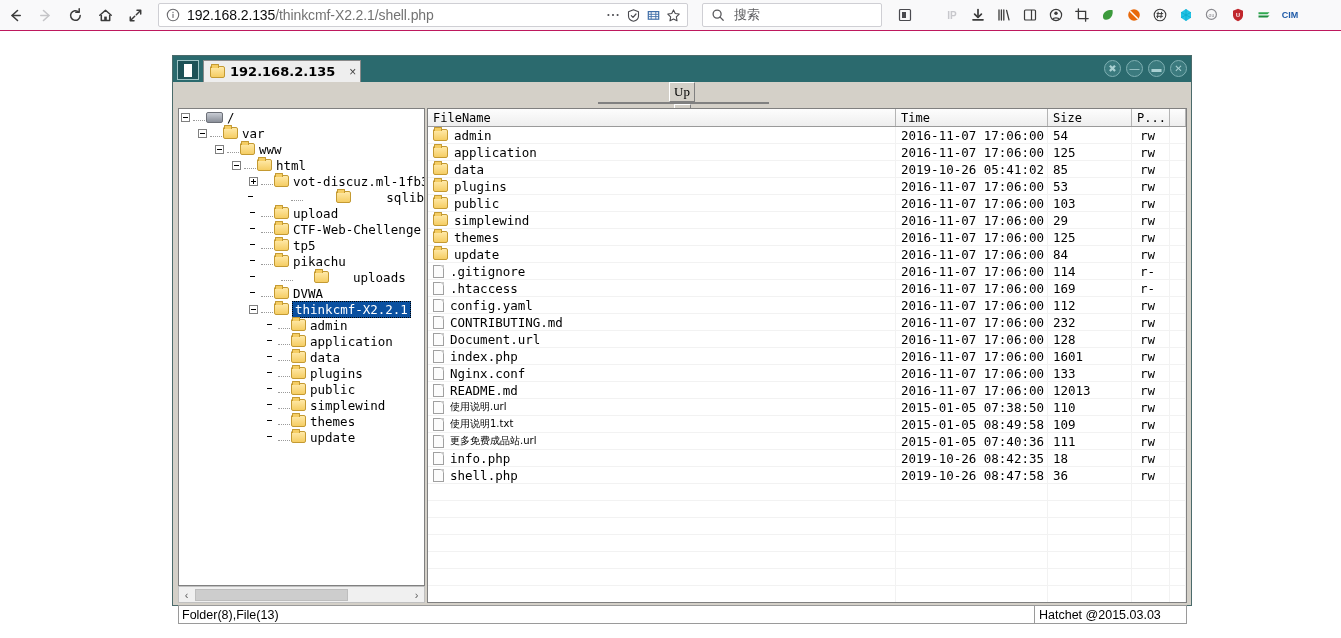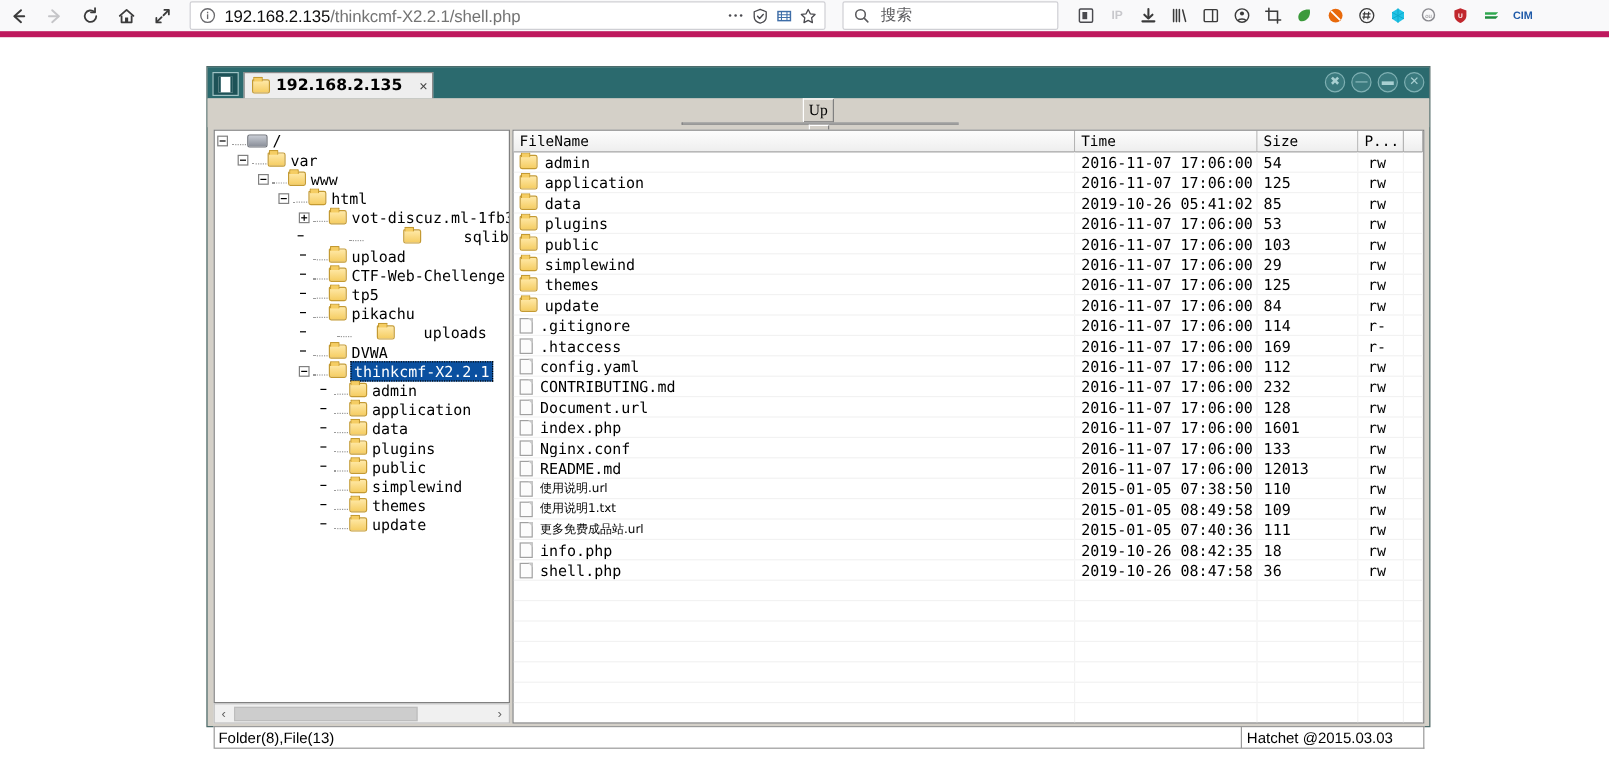--- a/index.html
+++ b/index.html
@@ -9,21 +9,21 @@
     background: #ffffff;
     font-family: "Liberation Sans", sans-serif;
     overflow: hidden;
   }
 
   
   #browser-bar {
     position: absolute; left: 0; top: 0;
     width: 1341px; height: 31px;
     background: #f9f9fa;
-    border-bottom: 5px solid #be185d;
+    border-bottom: 1px solid #be185d;
     display: flex; align-items: center;
   }
   .nav-btn {
     width: 30px; height: 28px;
     display: flex; align-items: center; justify-content: center;
     color: #3b3b3b;
     flex: 0 0 auto;
   }
   .nav-btn.disabled { color: #c5c5c8; }
   .nav-btn svg { display: block; }
@@ -154,21 +154,21 @@
     flex: 0 0 auto;
   }
   #path-input {
     margin-left: 3px;
     height: 20px; flex: 1 1 auto;
     background: #ffffff;
     border: 1px solid #808080;
     border-right: none;
     display: flex; align-items: center;
     padding-left: 4px;
-    font-family: Liberation Mono, monospace;
+    font-family: Liberation Serif, serif;
     font-size: 12.5px; color: #000;
     overflow: hidden; white-space: nowrap;
   }
   #path-drop {
     width: 17px; height: 20px;
     background: #d4d0c8;
     border: 1px solid #808080;
     border-top-color: #ffffff; border-left-color: #ffffff;
     display: flex; align-items: center; justify-content: center;
     flex: 0 0 auto;
@@ -431,21 +431,21 @@
     <span id="search-ph">搜索</span>
   </div>
 
   <div id="ext-icons">
     <span class="ext">
         <svg width="16" height="16" viewBox="0 0 16 16">
           <rect x="2.5" y="2.5" width="11" height="11" rx="1" fill="none" stroke="#4a4a4f" stroke-width="1.2"></rect>
           <rect x="5" y="5" width="4" height="6" fill="#4a4a4f"></rect>
         </svg>
       </span>
-    <span class="ext" style="color:#c8c8cc;font-weight:bold;font-size:10px;font-family:'Liberation Sans',sans-serif;">IP</span>
+    <span class="ext" style="color:#c8c8cc;font-weight:bold;font-size:10px;font-family:'Liberation Sans',sans-serif;margin-left:21px;">IP</span>
     <span class="ext">
         <svg width="16" height="16" viewBox="0 0 16 16">
           <path d="M8 2.5v7.5" stroke="#3b3b3b" stroke-width="1.7" stroke-linecap="round"></path>
           <path d="M4.6 7.2L8 10.4l3.4-3.2" fill="none" stroke="#3b3b3b" stroke-width="1.7" stroke-linecap="round" stroke-linejoin="round"></path>
           <path d="M3 12.8h10" stroke="#3b3b3b" stroke-width="1.7" stroke-linecap="round"></path>
         </svg>
       </span>
     <span class="ext">
         <svg width="16" height="16" viewBox="0 0 16 16">
           <path d="M3 3v10M5.4 3v10M7.8 3v10M10.6 3.4l2.4 9.4" stroke="#3b3b3b" stroke-width="1.3" stroke-linecap="round"></path>

